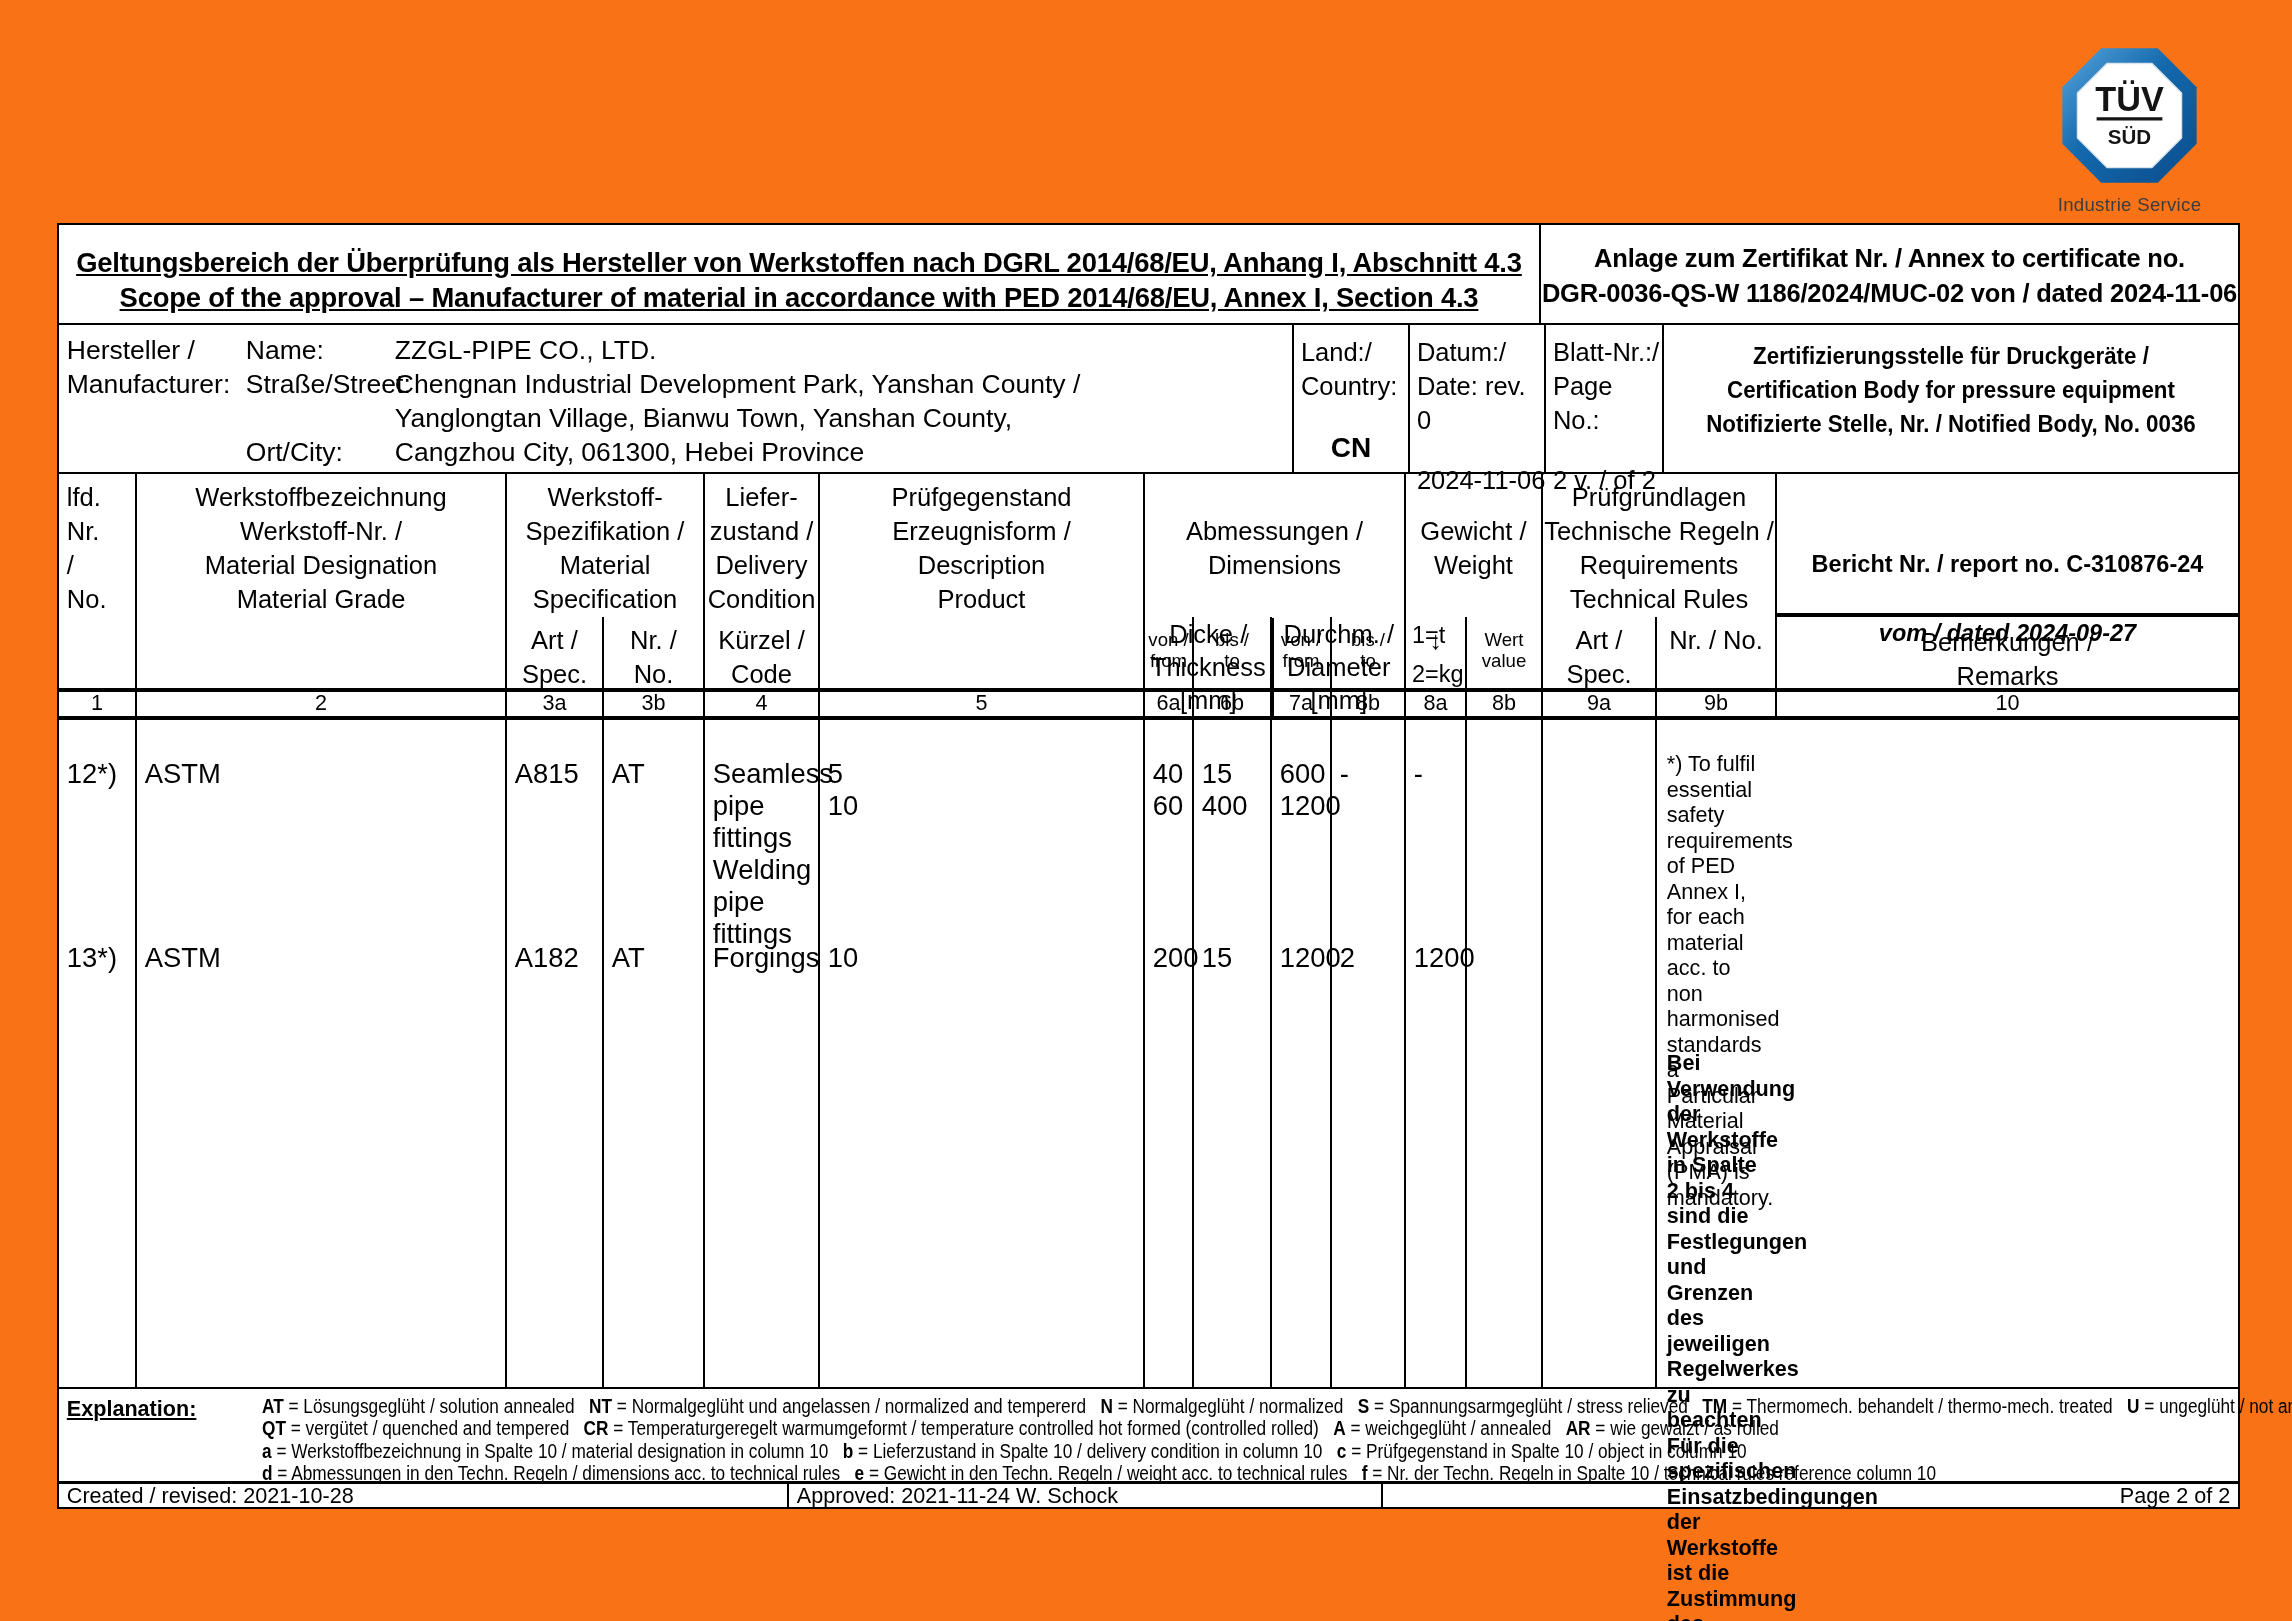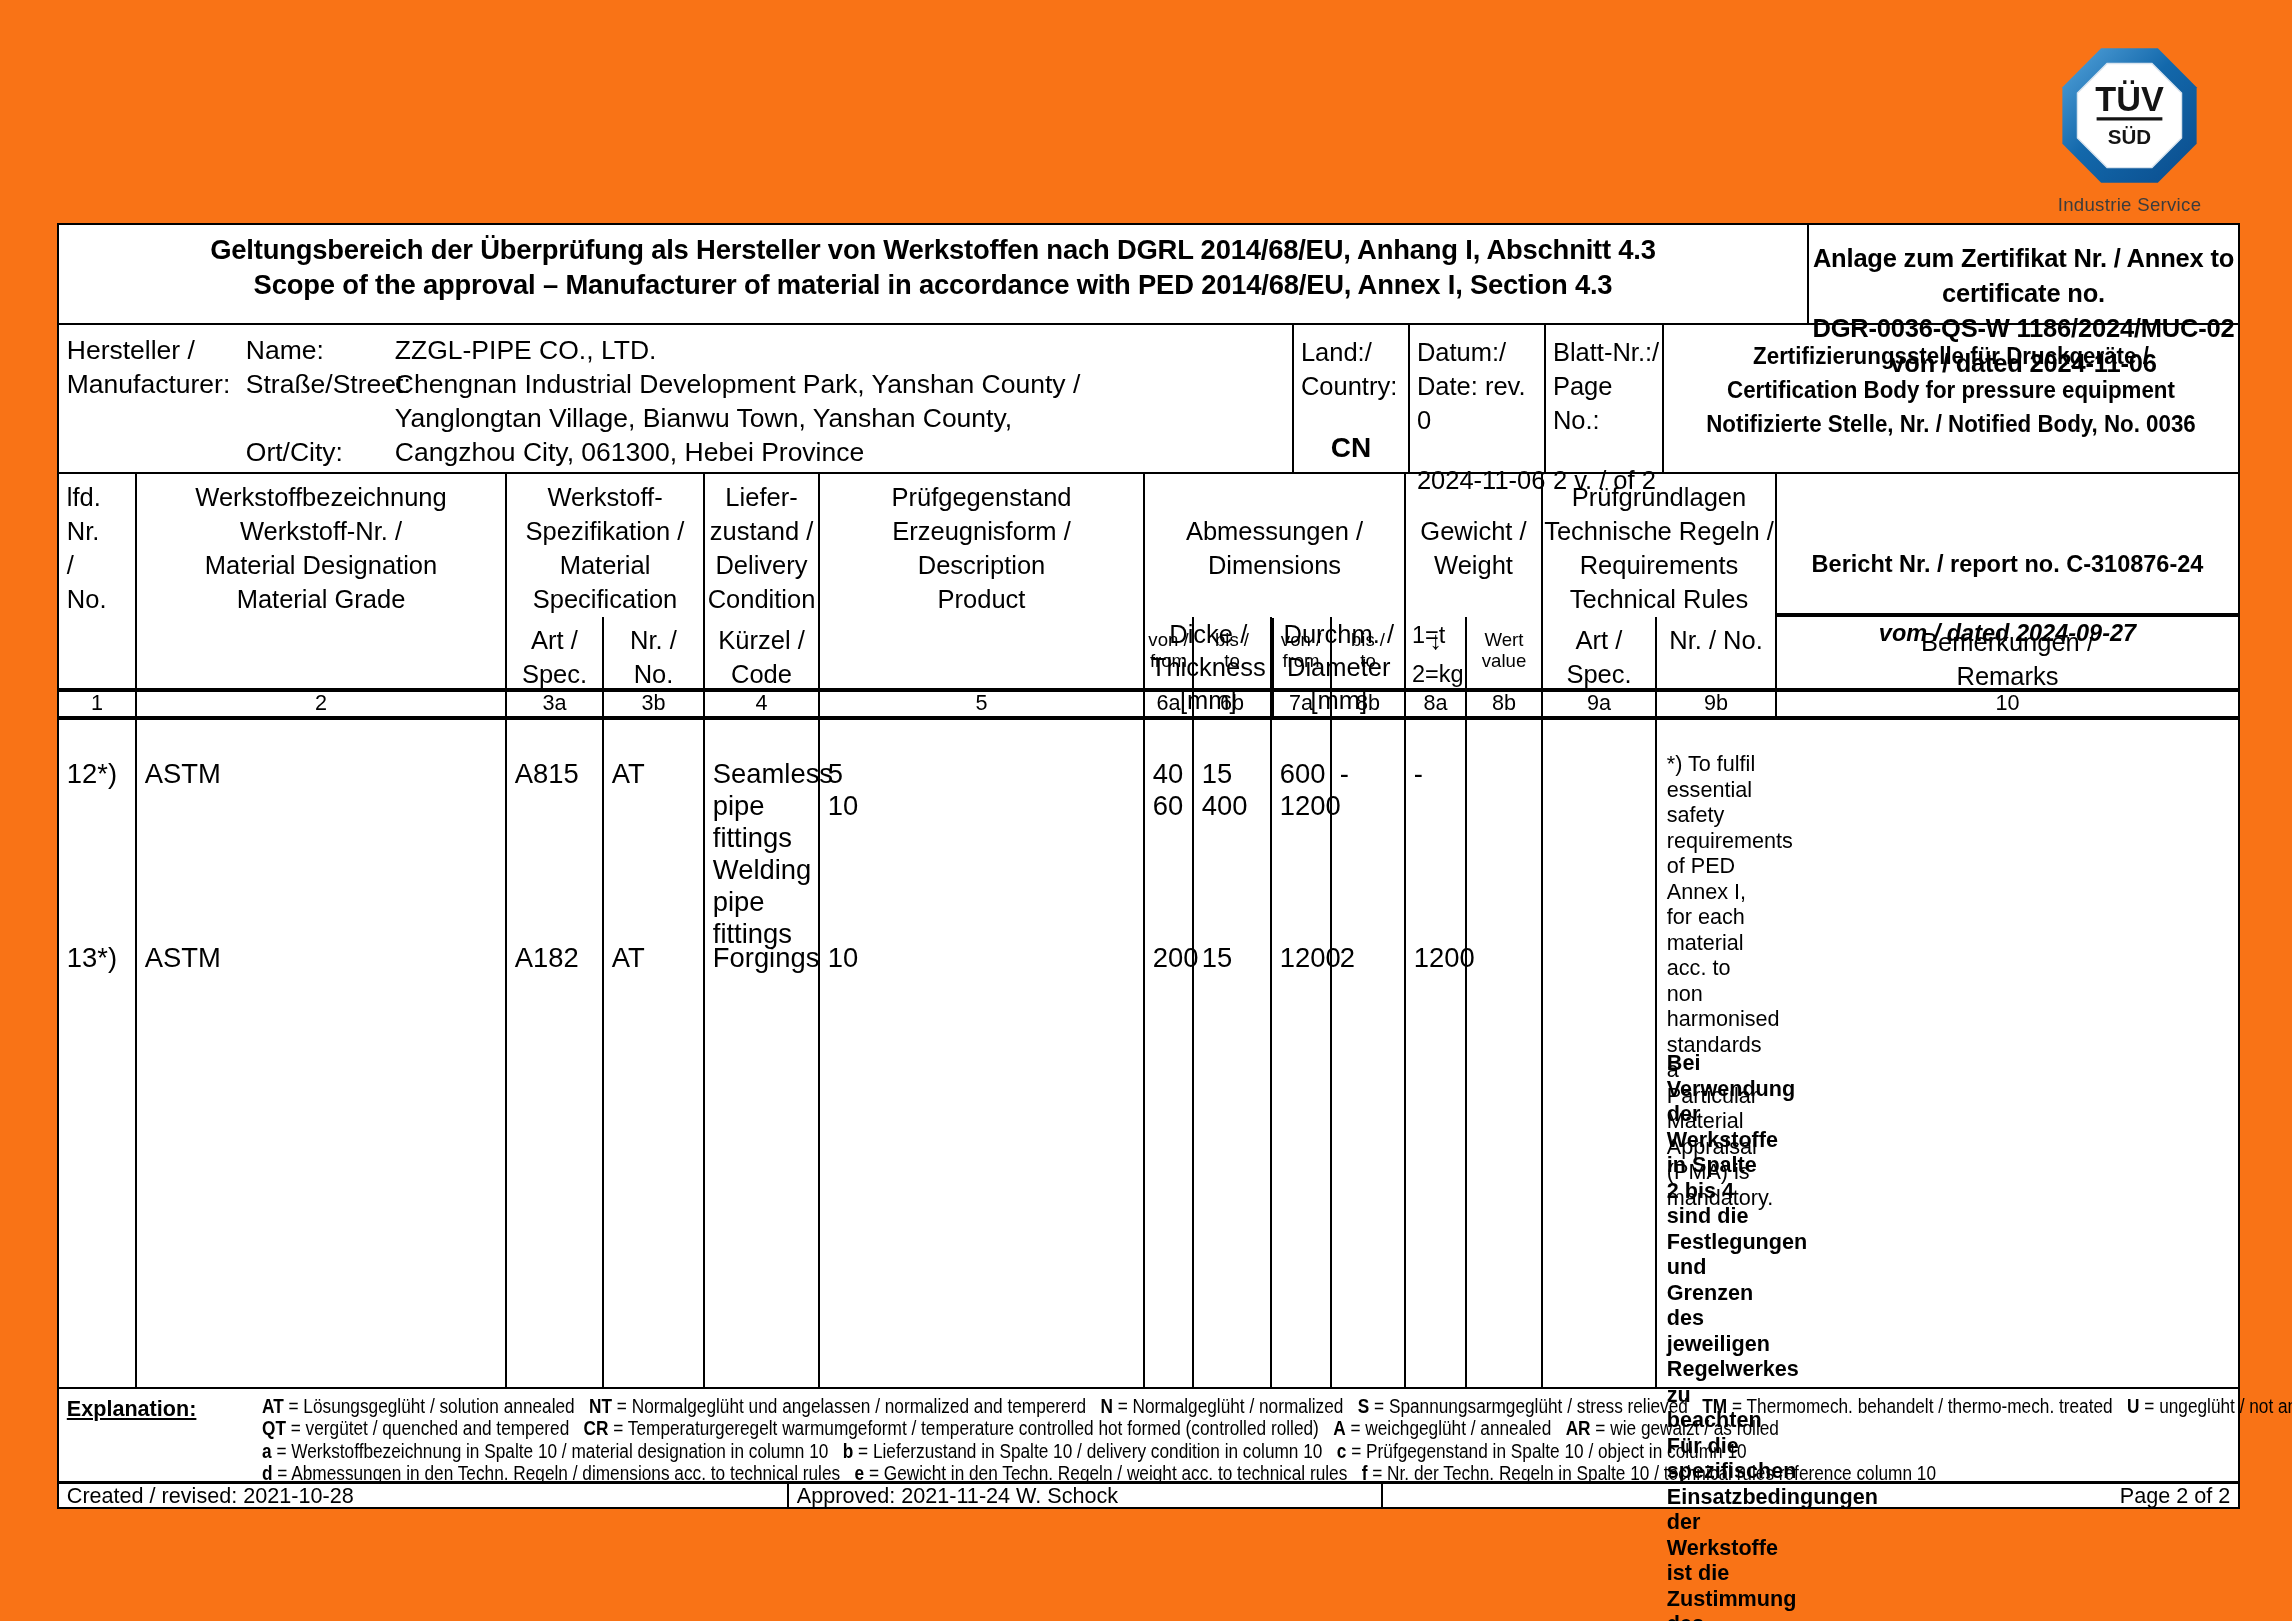--- a/index.html
+++ b/index.html
@@ -10,21 +10,21 @@
 
   
   .logo-wrap { position:absolute; left:2056px; top:47px; width:147px; text-align:center; }
   .logo-caption { margin-top:5.9px; font-size:18.6px; color:#3c3c3c; letter-spacing:0.3px; white-space:nowrap; }
 
   
   .doc { position:absolute; left:57px; top:223px; width:2183px; border:2.9px solid #000; background:#fff; }
 
   
   .row-top { display:flex; height:100px; border-bottom:2px solid #000; }
-  .hbox-left { width:1750px; border-right:2px solid #000; text-align:center; padding-top:7px; }
+  .hbox-left { width:1482px; border-right:2px solid #000; text-align:center; padding-top:20px;text-decoration:underline; }
   .hbox-left .t1 { font-weight:bold; font-size:27.4px; letter-spacing:-0.2px; line-height:35px; }
   .hbox-right { flex:1; text-align:center; padding-top:15.7px; }
   .hbox-right .t1 { font-weight:bold; font-size:25.5px; letter-spacing:-0.2px; line-height:35px; }
 
   
   .row-mfr { display:flex; height:149px; border-bottom:2.9px solid #000; font-size:26.5px; }
   .mfr-left { width:1235px; border-right:2px solid #000; padding:9.8px 0 0 7.8px;
               display:grid; grid-template-columns:179px 149px auto; grid-auto-rows:34px; }
   .mfr-left div { white-space:nowrap; }
   .mfr-country { width:116px; border-right:2px solid #000; padding-top:9.8px; }

